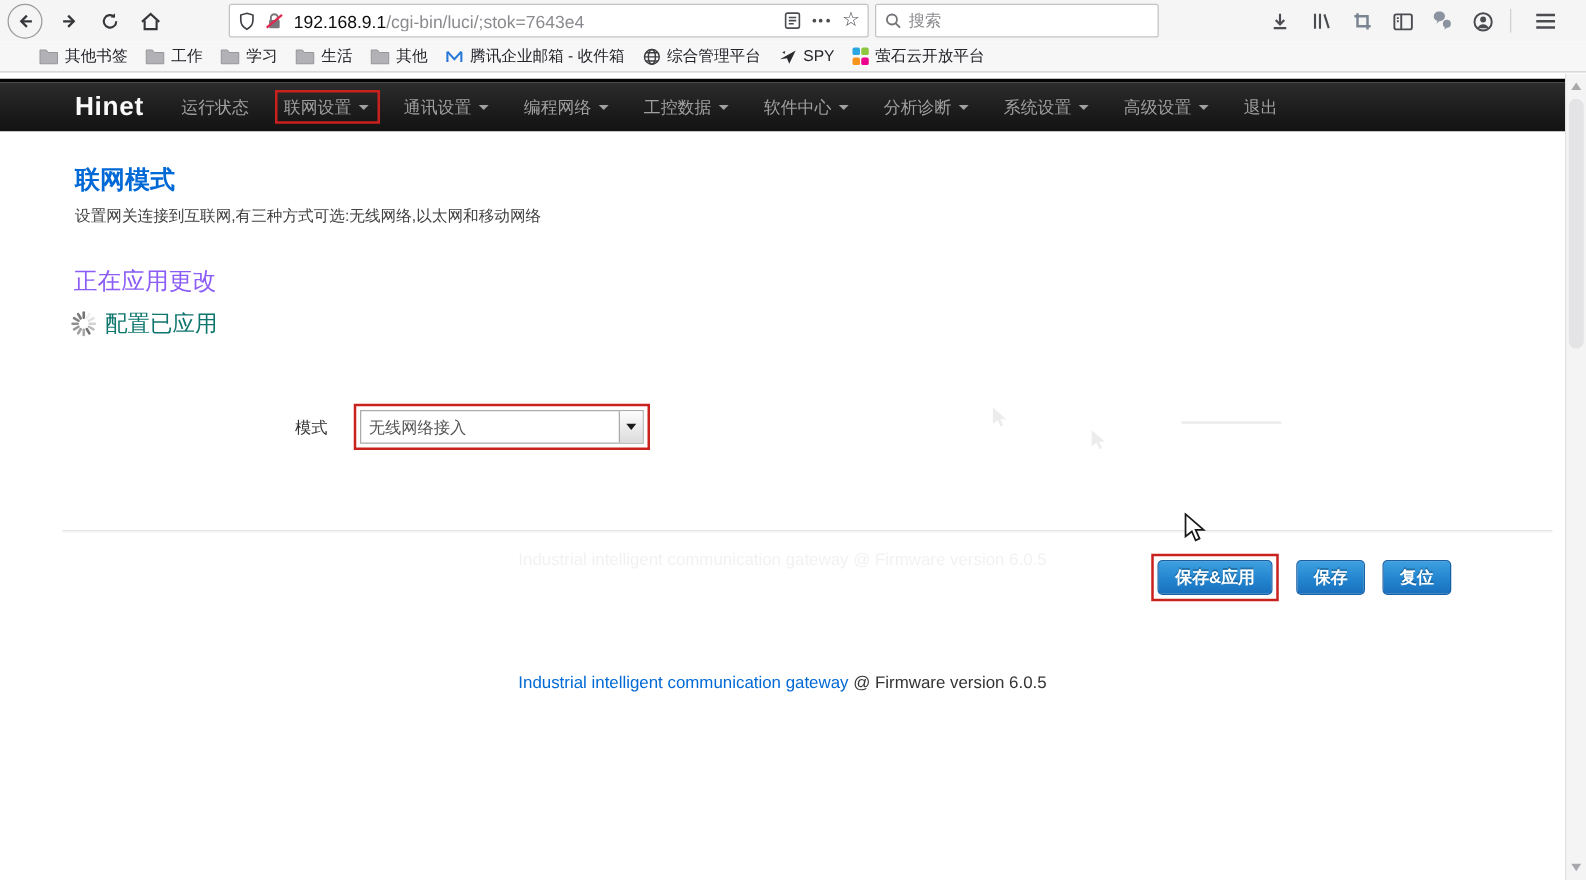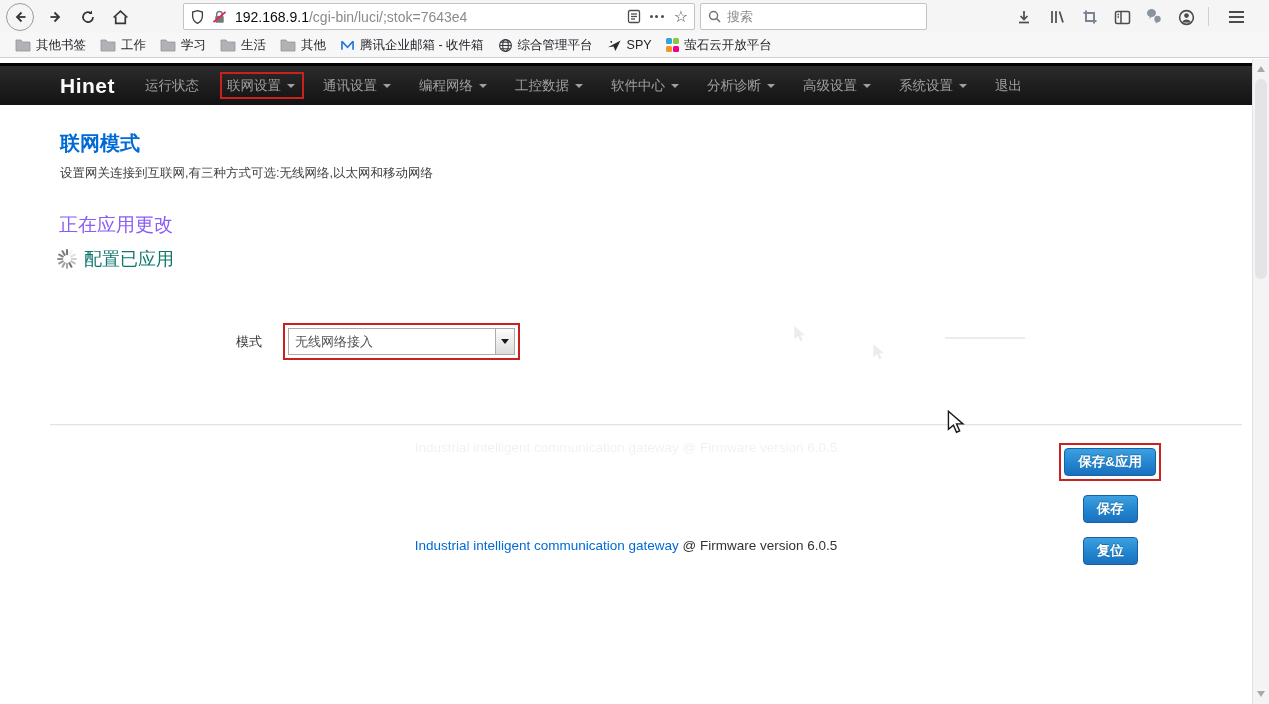--- a/index.html
+++ b/index.html
@@ -24,21 +24,21 @@
   #searchbar input::placeholder { color:#8a8a8f; }
   .dots { display:flex; gap:2.5px; }
   .dots i { width:3px; height:3px; border-radius:50%; background:#4a4c50; }
   .star { font-size:16px; color:#45474b; line-height:1; }
   .vsep { position:absolute; top:7px; width:1px; height:19px; background:#d0d0d2; }
   .burger { display:flex; flex-direction:column; gap:3px; }
   .burger i { width:15px; height:2px; background:#4a4c50; }
 
   
   #bookmarks { position:absolute; top:33px; left:0; width:1269px; height:25px; background:#f7f7f8;
-               border-bottom:1px solid #d0d0d2; display:flex; align-items:center; padding-left:8px; }
+               border-bottom:1px solid #d0d0d2; display:flex; align-items:center; padding-left:24px; }
   .bm { display:flex; align-items:center; gap:5px; padding:0 7px; font-size:12.5px; color:#24242a; }
   .ez { display:grid; grid-template-columns:6px 6px; grid-template-rows:6px 6px; gap:1.5px; }
   .ez i { border-radius:1.5px; }
 
   
   #viewport { position:absolute; top:59px; left:0; width:1252px; height:645px; background:#fff; overflow:hidden; }
   #scrollbar { position:absolute; top:59px; right:0; width:17px; height:645px; background:#f4f4f5;
                border-left:1px solid #e2e2e4; }
   .sb-arrow { position:absolute; left:4px; width:0; height:0; border-left:4.5px solid transparent;
               border-right:4.5px solid transparent; }
@@ -76,21 +76,21 @@
   #sel-btn i { width:0; height:0; border-left:4.5px solid transparent; border-right:4.5px solid transparent;
                border-top:5px solid #1a1a1a; }
 
   .faint-line { position:absolute; left:945px; top:278px; width:80px; height:2px; background:#ececec; }
   .ghost-cursor { position:absolute; opacity:0.08; }
   #divider { position:absolute; left:50px; top:365px; width:1192px; height:1px; background:#e3e3e3;
              box-shadow:0 1px 0 #f6f6f6; }
   #ghost-text { position:absolute; left:0; top:381px; width:1252px; text-align:center;
                 font-size:13.5px; color:#000; opacity:0.055; }
 
-  #btn-row { position:absolute; top:384px; right:91px; display:flex; align-items:center; gap:14px;flex-direction:column; }
+  #btn-row { position:absolute; top:384px; right:91px; display:flex; align-items:center; gap:14px; }
   .btn { height:28px; padding:0 13px; font-size:13.5px; font-weight:bold; color:#fff;
          background:linear-gradient(180deg,#3da0e0 0%,#2385cf 55%,#1a70be 100%);
          border:1px solid #1660a6; border-radius:4px; display:flex; align-items:center;
          text-shadow:0 -1px 0 rgba(0,0,0,0.25); cursor:pointer; }
   .btn-redbox { border:2px solid #c9211e; padding:3px; }
 
   #footer { position:absolute; left:0; top:479px; width:1252px; text-align:center; font-size:13.5px; color:#333; }
   #footer a { color:#0069d6; text-decoration:none; }
 
   #cursor { position:absolute; left:947px; top:351px; }
@@ -304,25 +304,25 @@
       </span>
     <span class="nav-item">
         <span>软件中心</span>
         <i class="caret"></i>
       </span>
     <span class="nav-item">
         <span>分析诊断</span>
         <i class="caret"></i>
       </span>
     <span class="nav-item">
+        <span>系统设置</span>
+        <i class="caret"></i>
+      </span>
+    <span class="nav-item">
         <span>高级设置</span>
-        <i class="caret"></i>
-      </span>
-    <span class="nav-item">
-        <span>系统设置</span>
         <i class="caret"></i>
       </span>
     <span class="nav-item">
         <span>退出</span>
       </span>
   </div>
 
   <h1 id="page-title">联网模式</h1>
   <div id="page-desc">设置网关连接到互联网,有三种方式可选:无线网络,以太网和移动网络</div>
 

